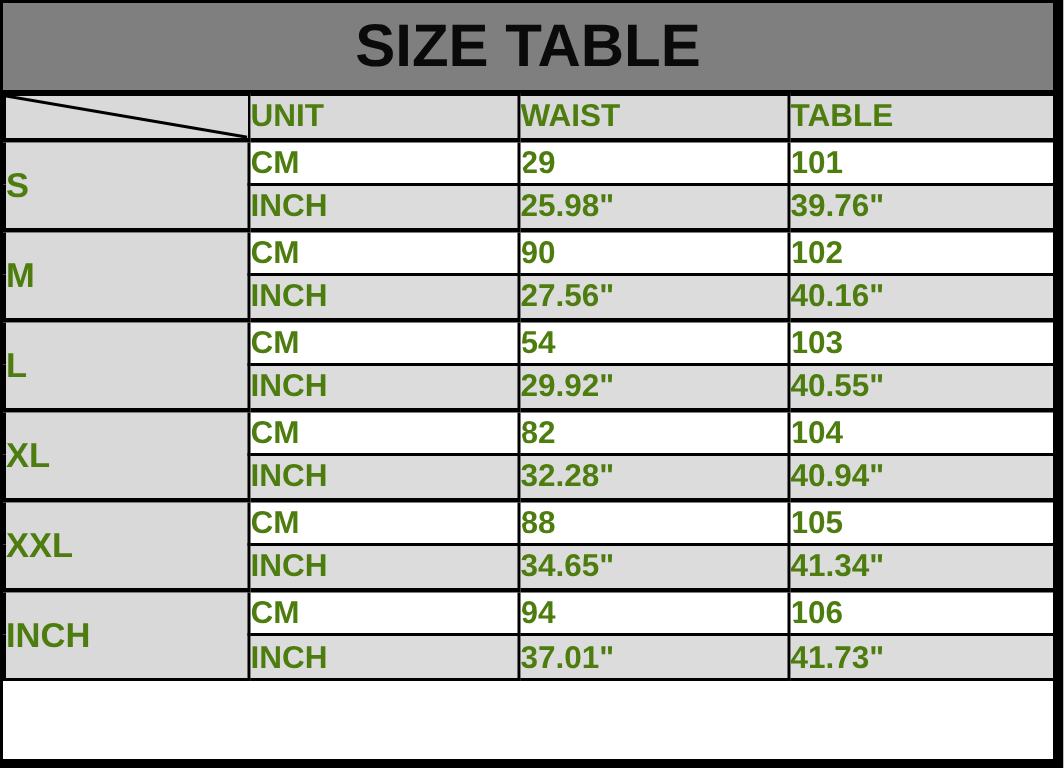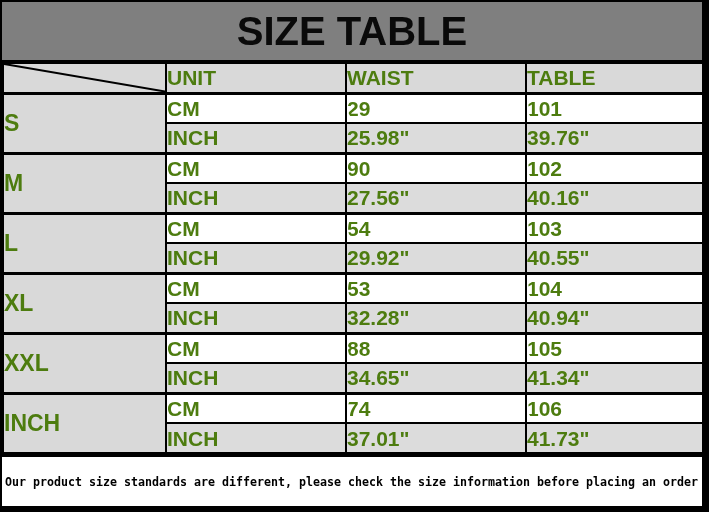--- a/index.html
+++ b/index.html
@@ -119,21 +119,21 @@
       </tr>
       <tr class="inch-row">
         <td class="val">INCH</td>
         <td class="val">29.92"</td>
         <td class="val">40.55"</td>
       </tr>
 
       <tr class="cm-row group-start">
         <td class="size-cell" rowspan="2">XL</td>
         <td class="val">CM</td>
-        <td class="val">53</td>
+        <td class="val">82</td>
         <td class="val">104</td>
       </tr>
       <tr class="inch-row">
         <td class="val">INCH</td>
         <td class="val">32.28"</td>
         <td class="val">40.94"</td>
       </tr>
 
       <tr class="cm-row group-start">
         <td class="size-cell" rowspan="2">XXL</td>
@@ -143,28 +143,25 @@
       </tr>
       <tr class="inch-row">
         <td class="val">INCH</td>
         <td class="val">34.65"</td>
         <td class="val">41.34"</td>
       </tr>
 
       <tr class="cm-row group-start">
         <td class="size-cell" rowspan="2">INCH</td>
         <td class="val">CM</td>
-        <td class="val">74</td>
+        <td class="val">94</td>
         <td class="val">106</td>
       </tr>
       <tr class="inch-row">
         <td class="val">INCH</td>
         <td class="val">37.01"</td>
         <td class="val">41.73"</td>
       </tr>
     </tbody>
   </table>
 
-  <div class="note-bar">
-    <span class="note-text">Our product size standards are different, please check the size information before placing an order</span>
-  </div>
 
 </div>
 
 </body></html>

